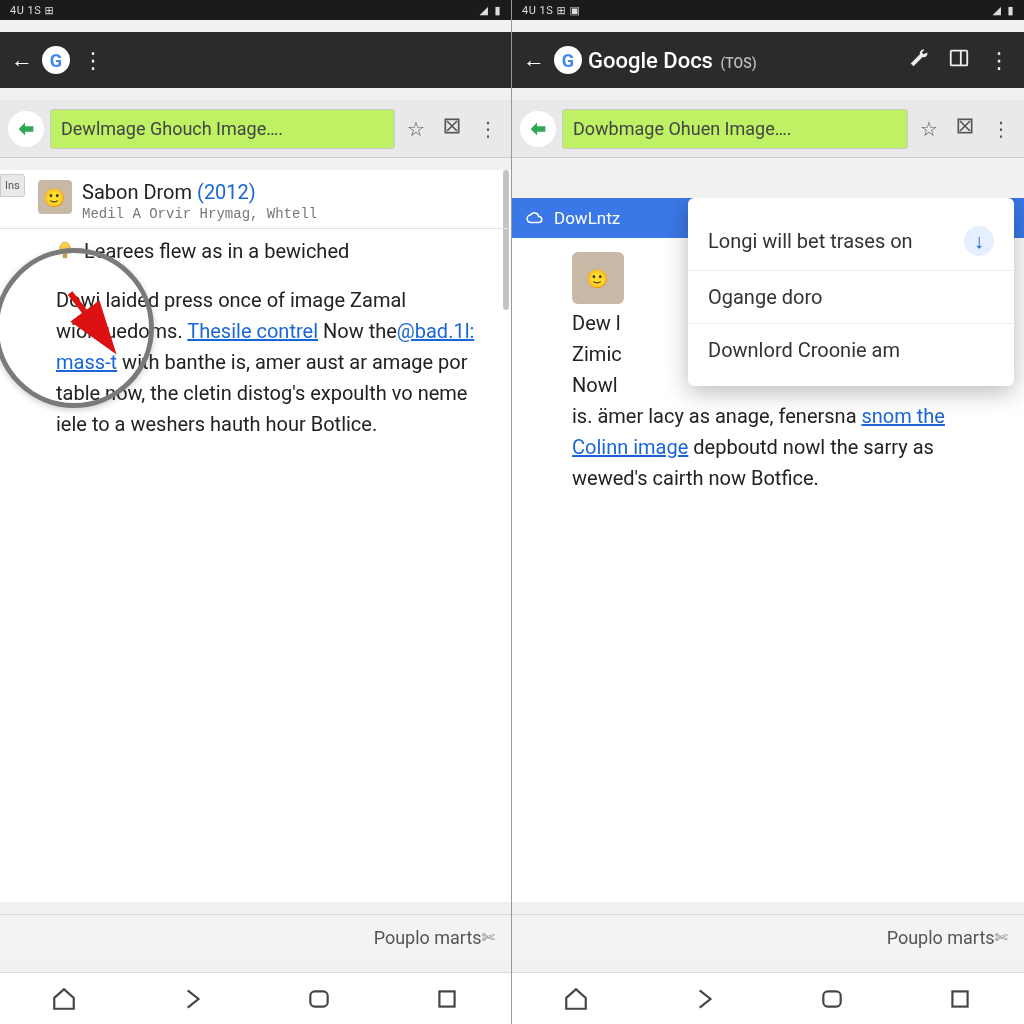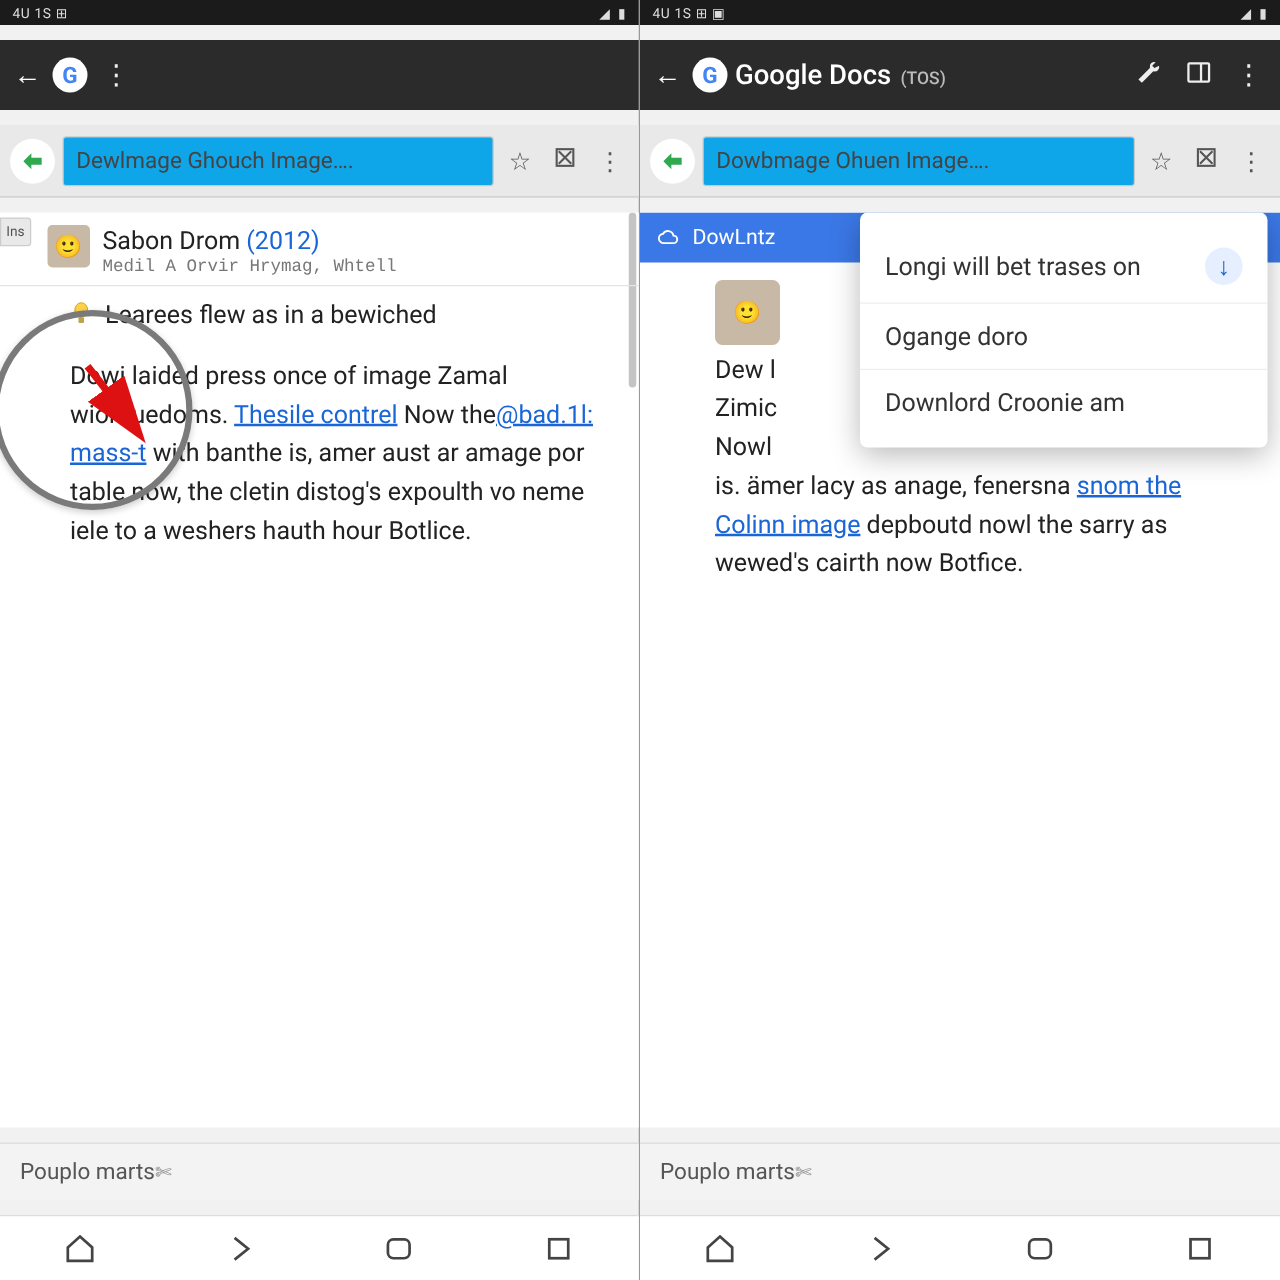--- a/index.html
+++ b/index.html
@@ -17,21 +17,21 @@
   .glogo { width: 28px; height: 28px; border-radius: 50%; background: #fff; display:flex; align-items:center; justify-content:center; font-weight:700; font-size:18px; color:#4285F4; }
   .appbar .title { flex: 1; font-size: 22px; font-weight: 500; color:#fff; }
   .appbar .tos { font-size: 14px; color: #bbb; margin-left: 4px; }
   .appbar .act { width: 34px; text-align:center; font-size: 20px; color:#eee; }
   .appbar .dots { letter-spacing: 0; font-size: 22px; }
   .wrench svg, .panel svg { width:22px; height:22px; fill:#eee; }
   
   .omnibar { height: 58px; background: #e9e9e9; border-bottom: 1px solid #ccc; display:flex; align-items:center; padding: 0 8px; gap: 6px; }
   .favicon { width: 36px; height: 36px; border-radius: 50%; background:#fff; display:flex; align-items:center; justify-content:center; }
   .favicon svg { width:22px; height:22px; }
-  .url-field { flex:1; height:40px; background:#0ea5e9; border:1px solid #c9c9c9; border-radius:3px; display:flex; align-items:center; padding:0 10px; font-size:18px; color:#444; overflow:hidden; white-space:nowrap; }
+  .url-field { flex:1; height:40px; background:#bef264; border:1px solid #c9c9c9; border-radius:3px; display:flex; align-items:center; padding:0 10px; font-size:18px; color:#444; overflow:hidden; white-space:nowrap; }
   .omicon { width:30px; text-align:center; font-size:20px; color:#555; }
   .omicon svg { width:20px; height:20px; fill:#555; stroke:#555; }
   
   .content { flex:1; background:#fff; overflow:hidden; position:relative; }
   .scrollhint { position:absolute; right:2px; top:0; width:6px; height:140px; background:#c4c4c4; border-radius:3px; }
   .author-row { display:flex; align-items:flex-start; gap:10px; padding: 10px 14px 6px 12px; border-bottom:1px solid #e4e4e4; }
   .ins-chip { position:absolute; left:0; top:4px; background:#e9e9e9; color:#555; font-size:11px; border:1px solid #ccc; border-radius:0 3px 3px 0; padding:4px 4px; }
   .avatar { width:34px; height:34px; border-radius:4px; background:#c8b9a6; display:flex; align-items:center; justify-content:center; font-size:18px; overflow:hidden; }
   .avatar.big { width:52px; height:52px; border-radius:6px; }
   .author-name { font-size:20px; color:#222; }
@@ -46,21 +46,21 @@
   .bluebar svg { width:18px; height:18px; fill:none; stroke:#fff; stroke-width:2; }
   
   .ctx { position:absolute; top:0; right:10px; width:326px; background:#fff; border-radius:6px; box-shadow:0 6px 24px rgba(0,0,0,.28); padding:14px 0 10px 0; z-index:50; }
   .ctx .row { padding:14px 20px; font-size:20px; color:#333; display:flex; align-items:center; justify-content:space-between; }
   .ctx .row.link { color:#1a66d6; }
   .ctx .dlcircle { width:30px; height:30px; border-radius:50%; background:#e5efff; display:flex; align-items:center; justify-content:center; color:#1a66d6; font-weight:700; }
   .ctx hr { border:none; border-top:1px solid #eee; }
   
   .body-right { padding: 10px 26px 10px 16px; font-size:20px; line-height:1.55; color:#222; }
   
-  .suggest { height:46px; background:#f3f3f3; border-top:1px solid #d9d9d9; display:flex; align-items:center; padding:4px 16px; font-size:18px; color:#555; justify-content:flex-start; }
+  .suggest { height:46px; background:#f3f3f3; border-top:1px solid #d9d9d9; display:flex; align-items:center; padding:4px 16px; font-size:18px; color:#555; justify-content:flex-end; }
   .suggest .scicon { font-size:16px; color:#888; }
   
   .sysnav { height:52px; background:#fff; border-top:1px solid #ddd; display:flex; align-items:center; justify-content:space-around; }
   .sysnav .nbtn { width:46px; height:30px; display:flex; align-items:center; justify-content:center; color:#444; }
   .sysnav svg { width:26px; height:26px; fill:none; stroke:#444; stroke-width:2; }
   
   .lens { position:absolute; left:-6px; top:78px; width:160px; height:160px; border:5px solid #7a7a7a; border-radius:50%; background:rgba(255,255,255,0); pointer-events:none; box-shadow:0 2px 6px rgba(0,0,0,.2); z-index:40; }
   .arrow { position:absolute; left:60px; top:118px; width:70px; height:70px; z-index:41; pointer-events:none; }
   .arrow svg { width:70px; height:70px; }
 </style>
@@ -208,21 +208,21 @@
       <div class="omicon">☆</div>
       <div class="omicon">
         <svg viewBox="0 0 24 24">
             <rect x="4" y="4" width="16" height="16" fill="none" stroke="#555" stroke-width="2"></rect>
             <path d="M6 6 L18 18 M18 6 L6 18" stroke="#555" stroke-width="2"></path>
           </svg>
       </div>
       <div class="omicon">⋮</div>
     </div>
 
-    <div class="content" style="position:relative;">
+    <div class="content" style="position:relative;margin-top:28px;">
       <div class="bluebar">
         <svg viewBox="0 0 24 24">
             <path d="M7 18h10a4 4 0 0 0 0-8 6 6 0 0 0-11-2 4 4 0 0 0 1 10z"></path>
           </svg>
         <span>DowLntz</span>
       </div>
 
       <div class="ctx">
         <div class="row">
           <span>Longi will bet trases on</span>

